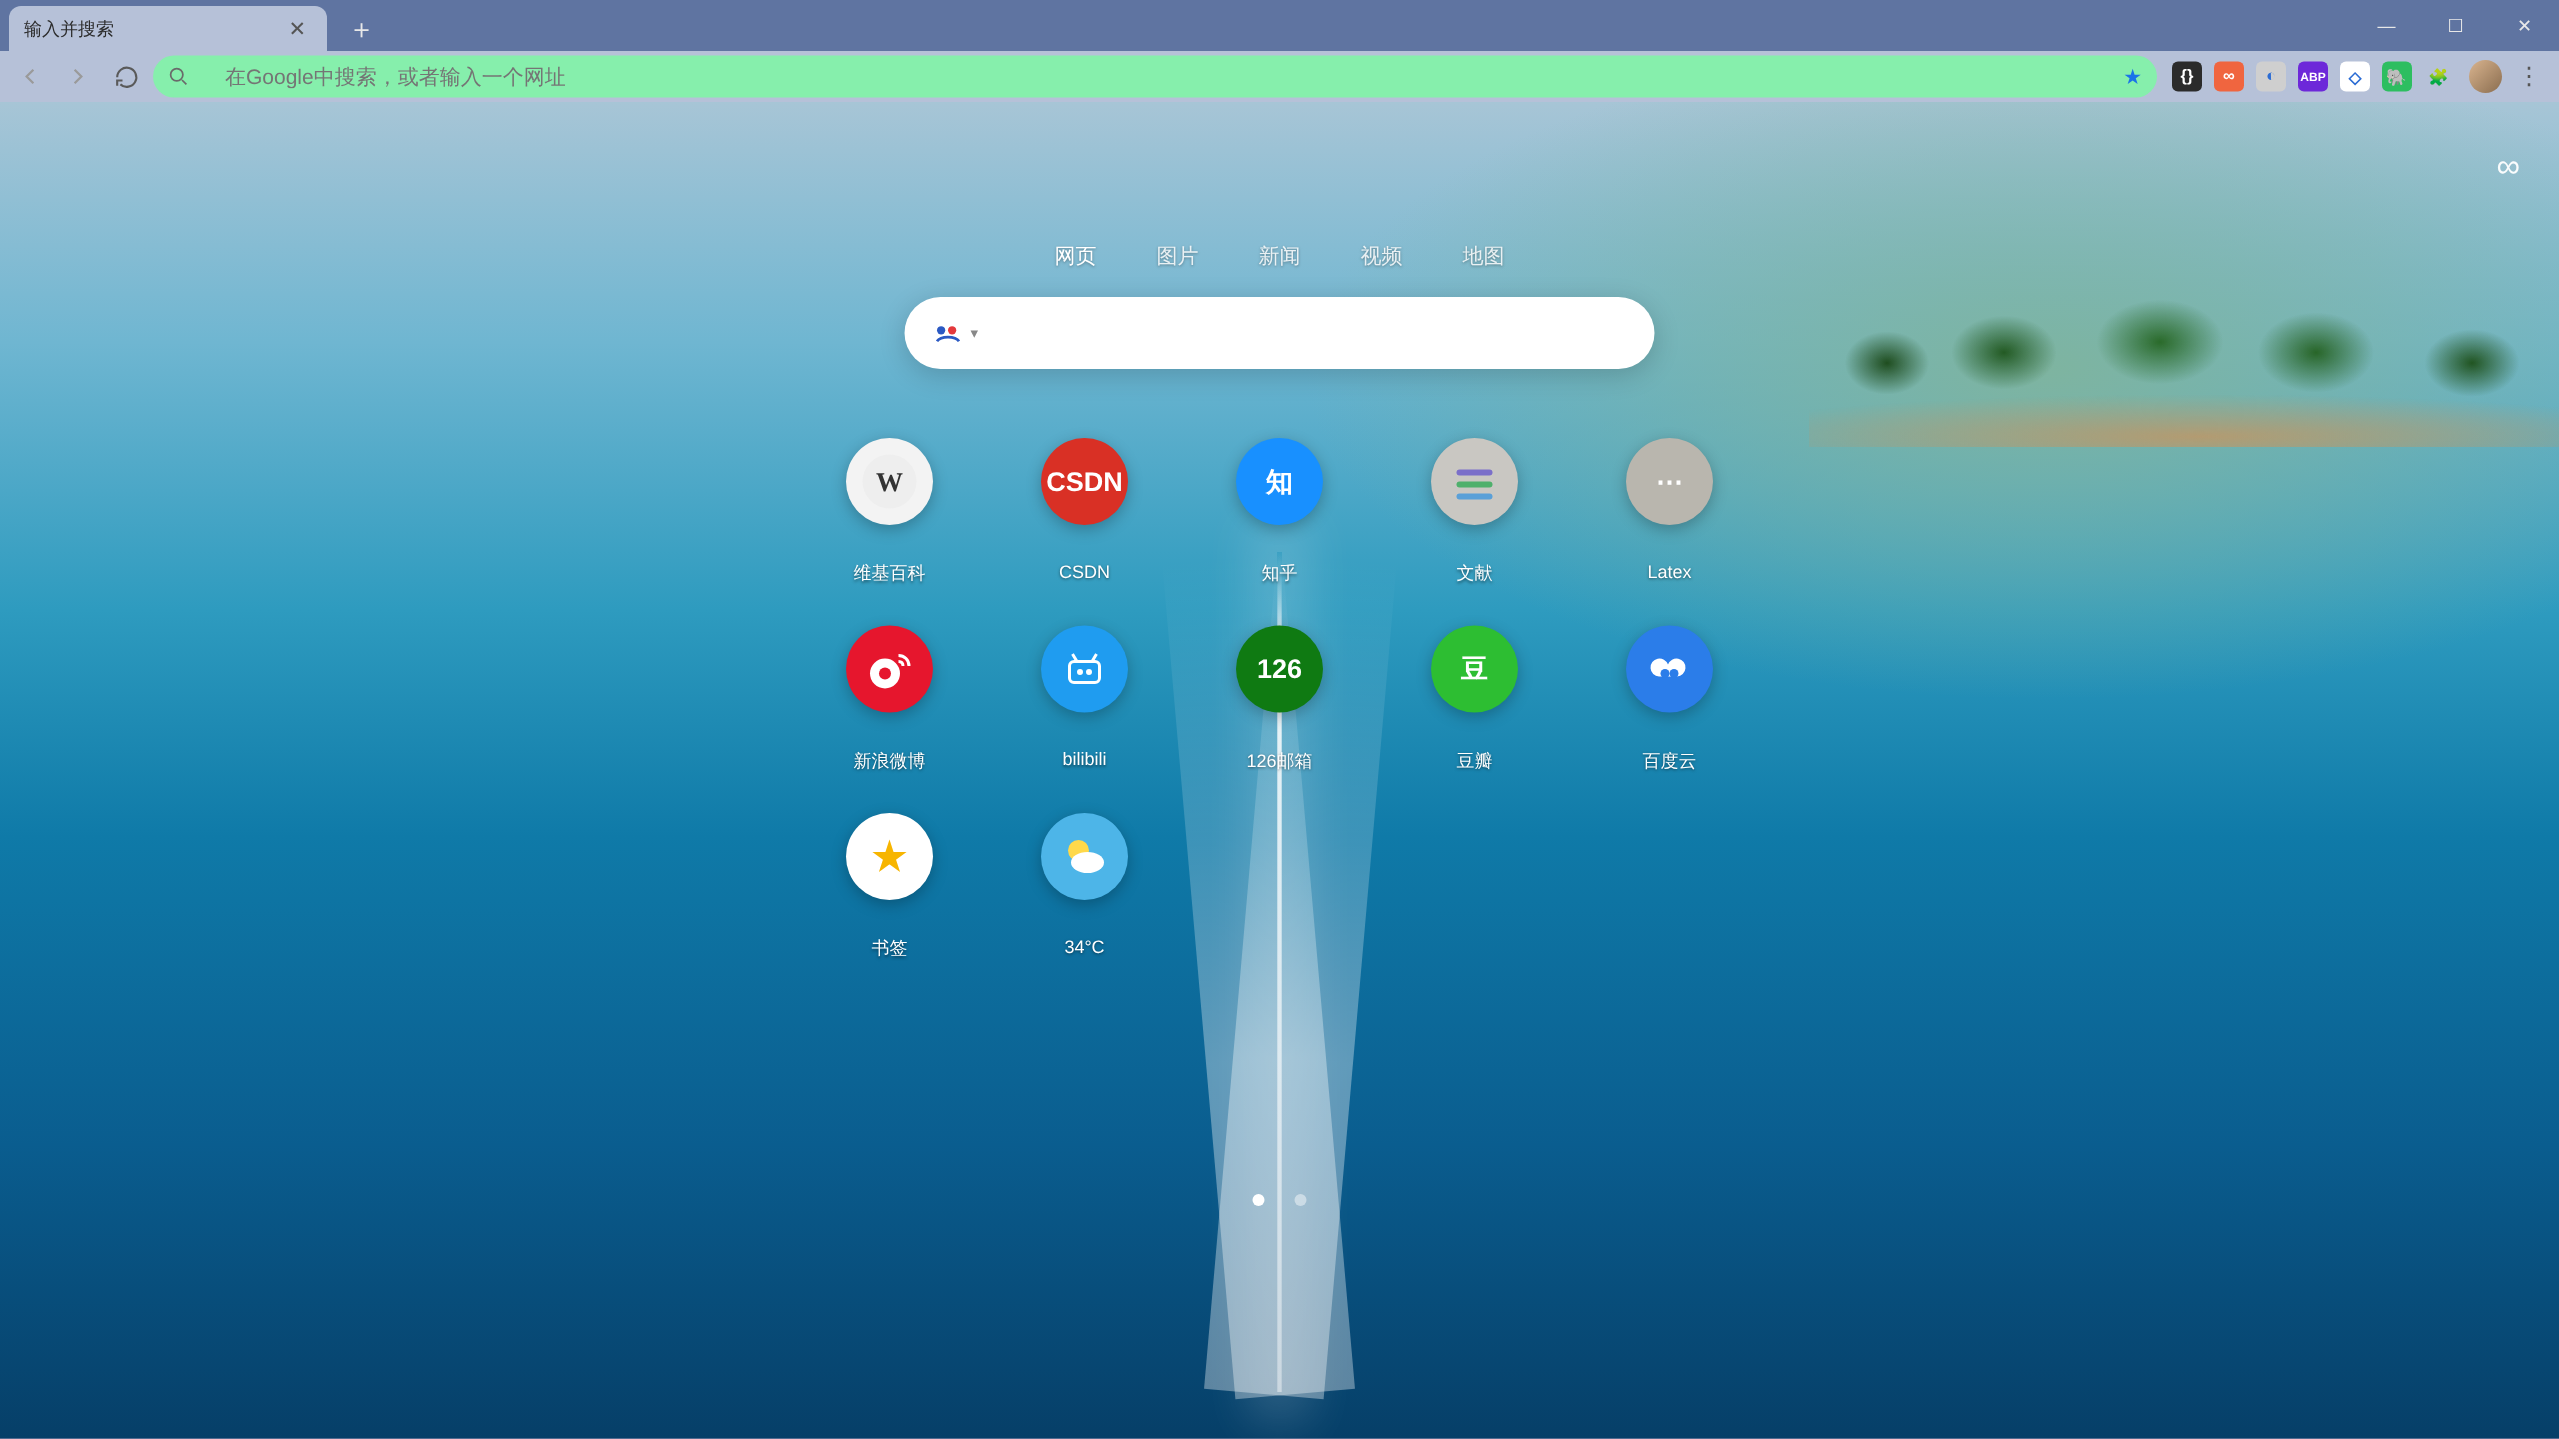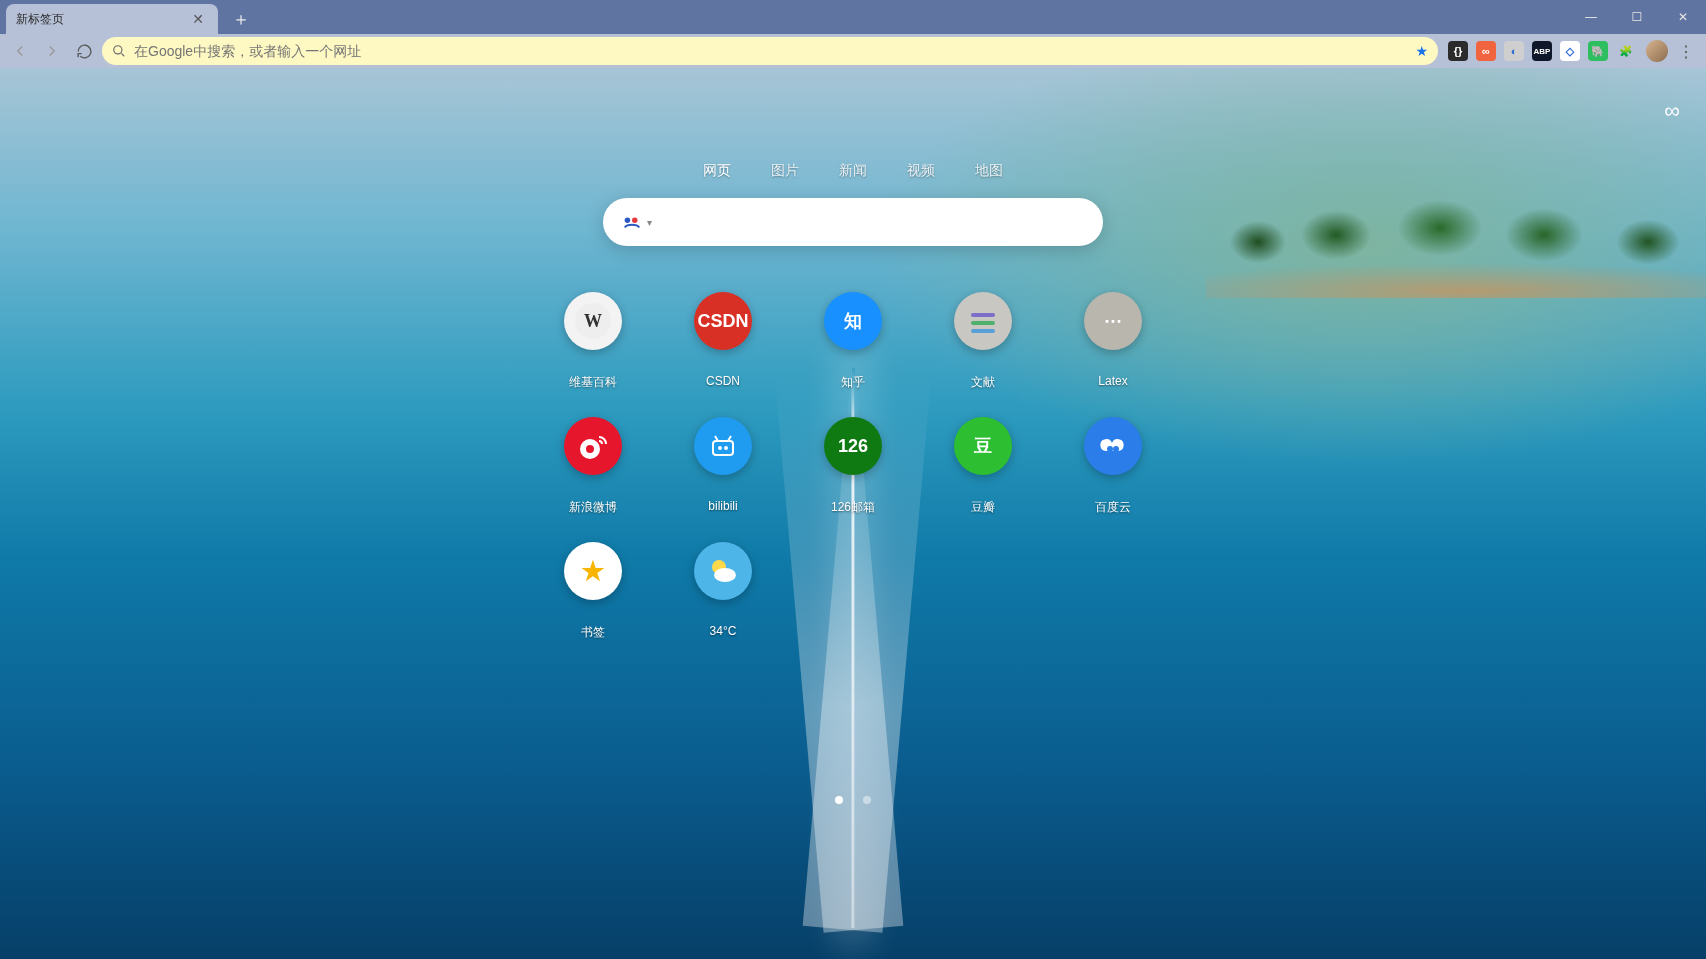--- a/index.html
+++ b/index.html
@@ -53,25 +53,25 @@
   }
   .nav-icon {
     width: 28px; height: 28px;
     display: flex; align-items: center; justify-content: center;
     color: #5a5a5a; border-radius: 50%; cursor: pointer;
   }
   .nav-icon.disabled { color: #9a9a9a; }
   .omnibox {
     flex: 1;
     height: 28px;
-    background: #fef9c3;
+    background: #86efac;
     border-radius: 14px;
     display: flex; align-items: center;
     padding: 0 10px;
-    gap: 8px;
+    gap: 24px;
     color: #555;
     font-size: 14px;
   }
   .omnibox input {
     flex: 1; border: none; background: transparent; outline: none;
     font-size: 14px; color: #333;
   }
   .omnibox .star { color: #1a73e8; }
   .ext-icons { display: flex; gap: 8px; align-items: center; padding: 0 6px; }
   .ext { width: 20px; height: 20px; border-radius: 4px; display: flex; align-items: center; justify-content: center; font-size: 11px; font-weight: bold; color: #fff; cursor: pointer; }
@@ -189,21 +189,21 @@
     display: flex; gap: 20px;
   }
   .dot { width: 8px; height: 8px; border-radius: 50%; background: rgba(255,255,255,0.45); cursor: pointer; }
   .dot.active { background: #fff; }
 </style>
 </head>
 <body>
 
 <div class="titlebar">
   <div class="tab">
-    <span class="tab-title">新标签页</span>
+    <span class="tab-title">输入并搜索</span>
     <span class="tab-close">✕</span>
   </div>
   <div class="newtab-btn">＋</div>
   <div class="win-controls">
     <div class="win-btn">—</div>
     <div class="win-btn">☐</div>
     <div class="win-btn">✕</div>
   </div>
 </div>
 
@@ -229,21 +229,21 @@
         <circle cx="10" cy="10" r="7"></circle>
         <path d="M21 21l-5-5"></path>
       </svg>
     <input type="text" placeholder="在Google中搜索，或者输入一个网址" style="">
     <span class="star">★</span>
   </div>
   <div class="ext-icons" id="ext-icons">
       <div class="ext" style="background: rgb(43, 43, 43);">{}</div>
       <div class="ext" style="background: rgb(240, 101, 63);">∞</div>
       <div class="ext" style="background: rgb(207, 207, 207); color: rgb(43, 108, 212);">◐</div>
-      <div class="ext" style="background: #0f172a; font-size: 8px;">ABP</div>
+      <div class="ext" style="background: #6d28d9; font-size: 8px;">ABP</div>
       <div class="ext" style="background: rgb(255, 255, 255); color: rgb(43, 108, 212);">◇</div>
       <div class="ext" style="background: rgb(45, 190, 96);">🐘</div>
       <div class="ext" style="background: transparent; color: rgb(43, 108, 212);">🧩</div>
     </div>
   <div class="avatar"></div>
   <div class="menu-dots">⋮</div>
 </div>
 
 <div class="content">
   <div class="island"></div>

